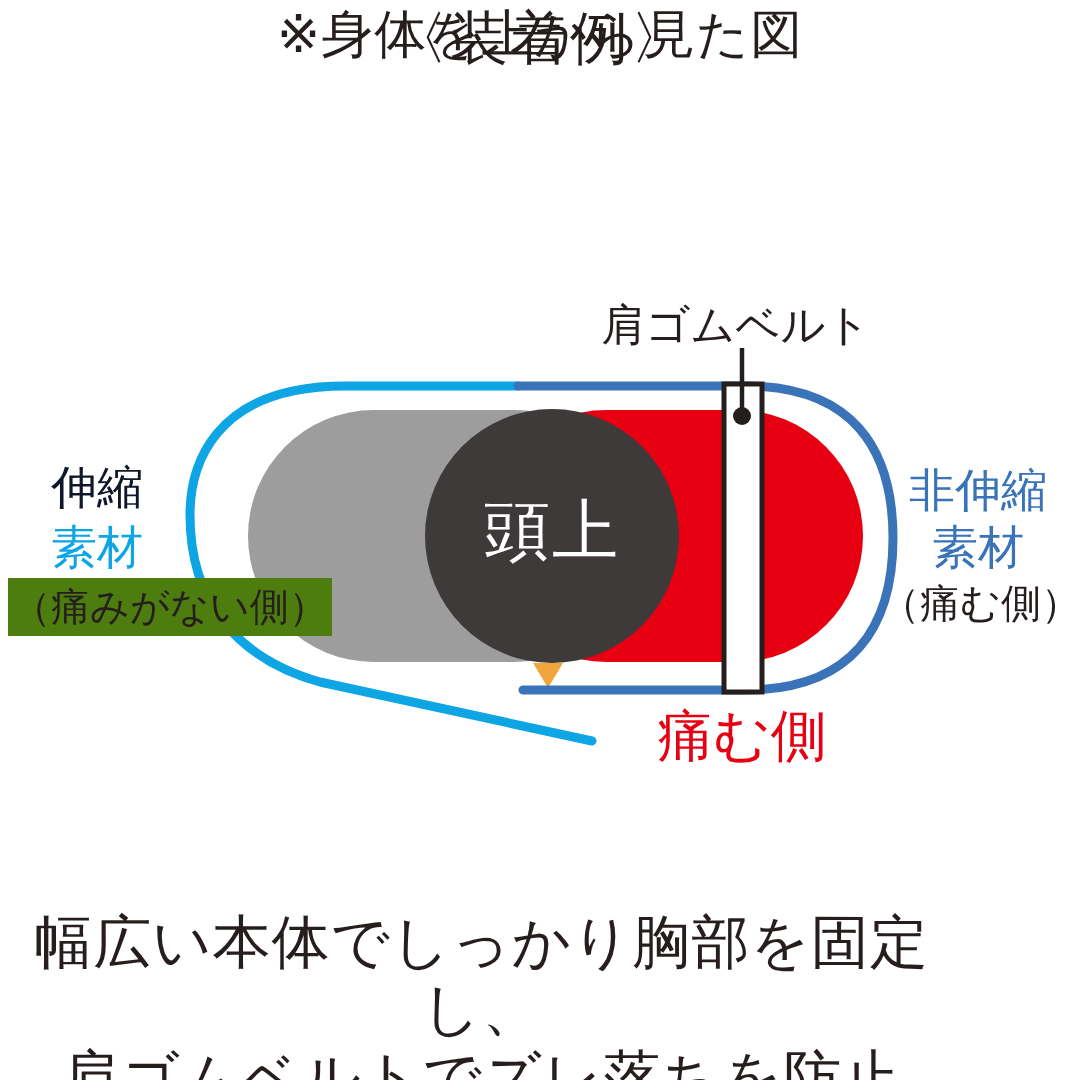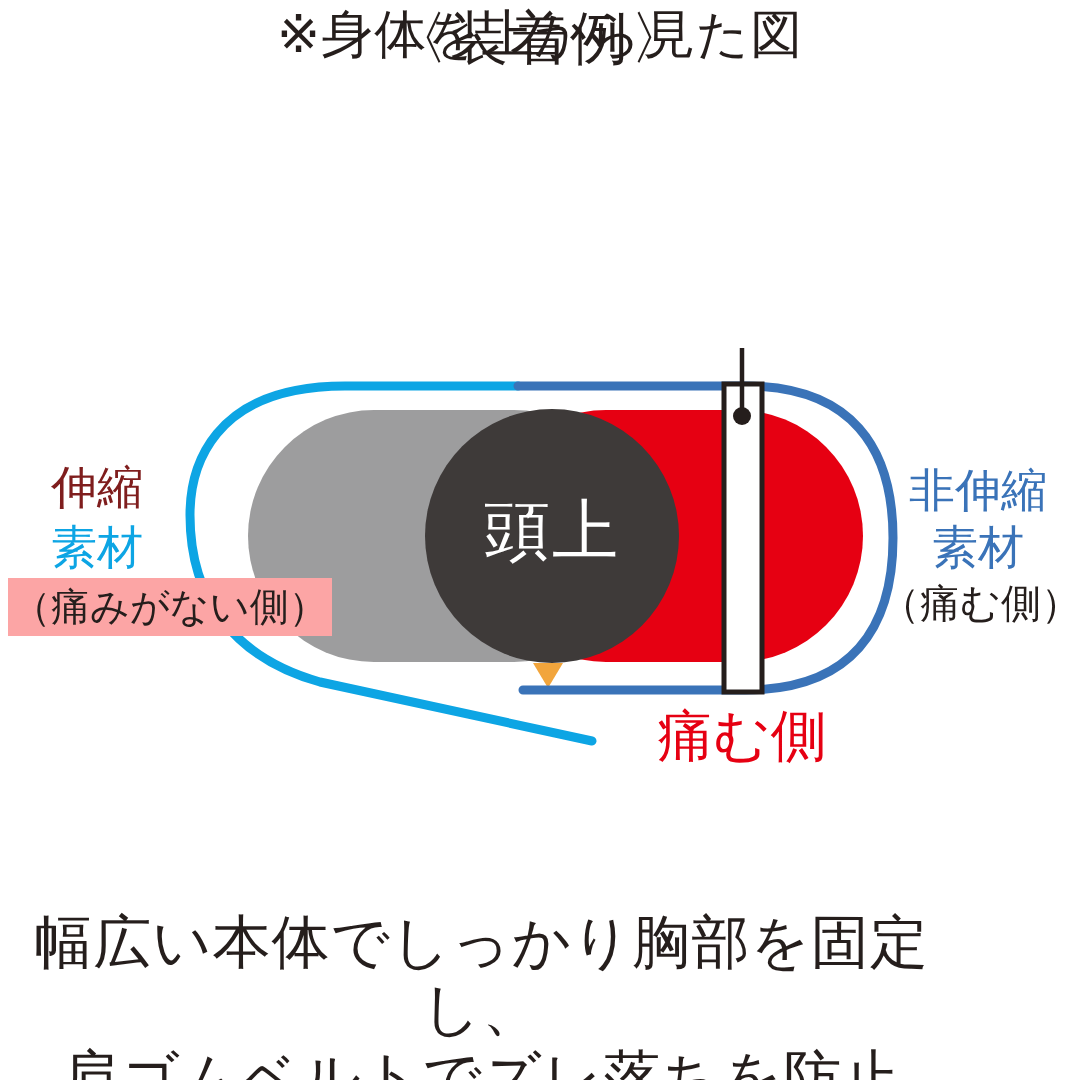--- a/index.html
+++ b/index.html
@@ -32,21 +32,21 @@
     left:586px; top:296px; width:300px;
     font-size:44px; font-weight:500;
   }
   .mat-left {
     left:32px; top:458px; width:130px;
     font-size:46px; font-weight:500; line-height:1.3;
   }
   .note-left {
     left:8px; top:578px;
     font-size:39px; font-weight:500;
-    background:#fca5a5; padding:2px 4px; white-space:nowrap;
+    background:#4d7c0f; padding:2px 4px; white-space:nowrap;
   }
   .mat-right {
     left:908px; top:462px; width:140px;
     font-size:46px; font-weight:500; line-height:1.24;
   }
   .note-right {
     left:880px; top:576px; width:200px;
     font-size:40px; font-weight:500; white-space:nowrap;
   }
   .head-label {
@@ -83,23 +83,24 @@
     <path class="stroke-line" d="M 518 386 H 345 C 210 386 190 470 190 515 C 190 600 235 658 320 682 L 592 741" stroke="#0DA5E4"></path>
 
     <path class="stroke-line" d="M 518 386 L 745 386 C 852 386 893 448 893 538 C 893 628 852 690 745 690 L 523 690" stroke="#3A73B8"></path>
 
     <rect class="belt-rect" x="724" y="384" width="38" height="308" stroke="#251E1C"></rect>
 
     <line class="leader" x1="742" y1="348" x2="742" y2="412" stroke="#251E1C"></line>
     <circle cx="742" cy="416" r="9" fill="#251E1C"></circle>
   </svg>
 
+  <div class="abs ctr belt-label">肩ゴムベルト</div>
 
   <div class="abs ctr mat-left">
-    <div style="color:#7f1d1d;">伸縮</div>
+    <div style="color:#0f172a;">伸縮</div>
     <div style="color:#0DA5E4;">素材</div>
   </div>
   <div class="abs note-left">（痛みがない側）</div>
 
   <div class="abs ctr mat-right">
     <div style="color:#3A73B8;">非伸縮</div>
     <div style="color:#3A73B8;">素材</div>
   </div>
   <div class="abs ctr note-right">（痛む側）</div>
 

